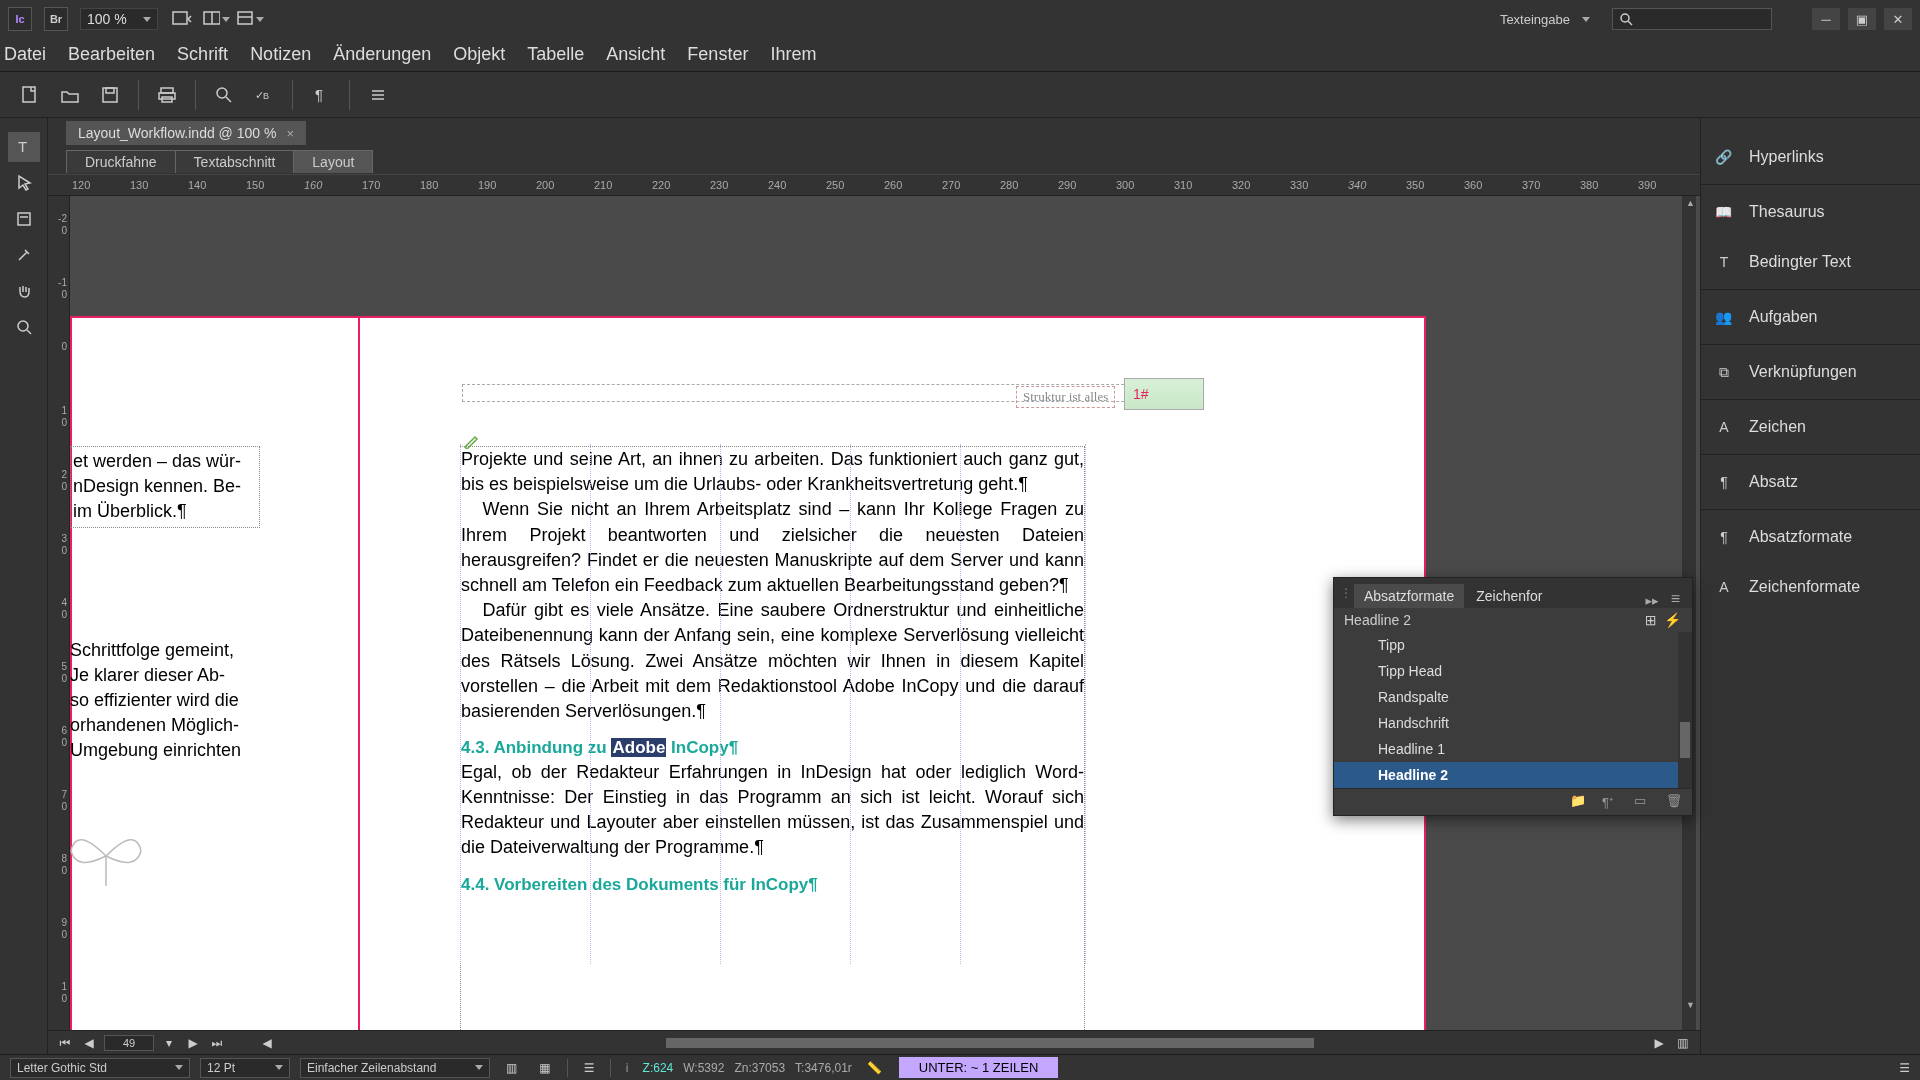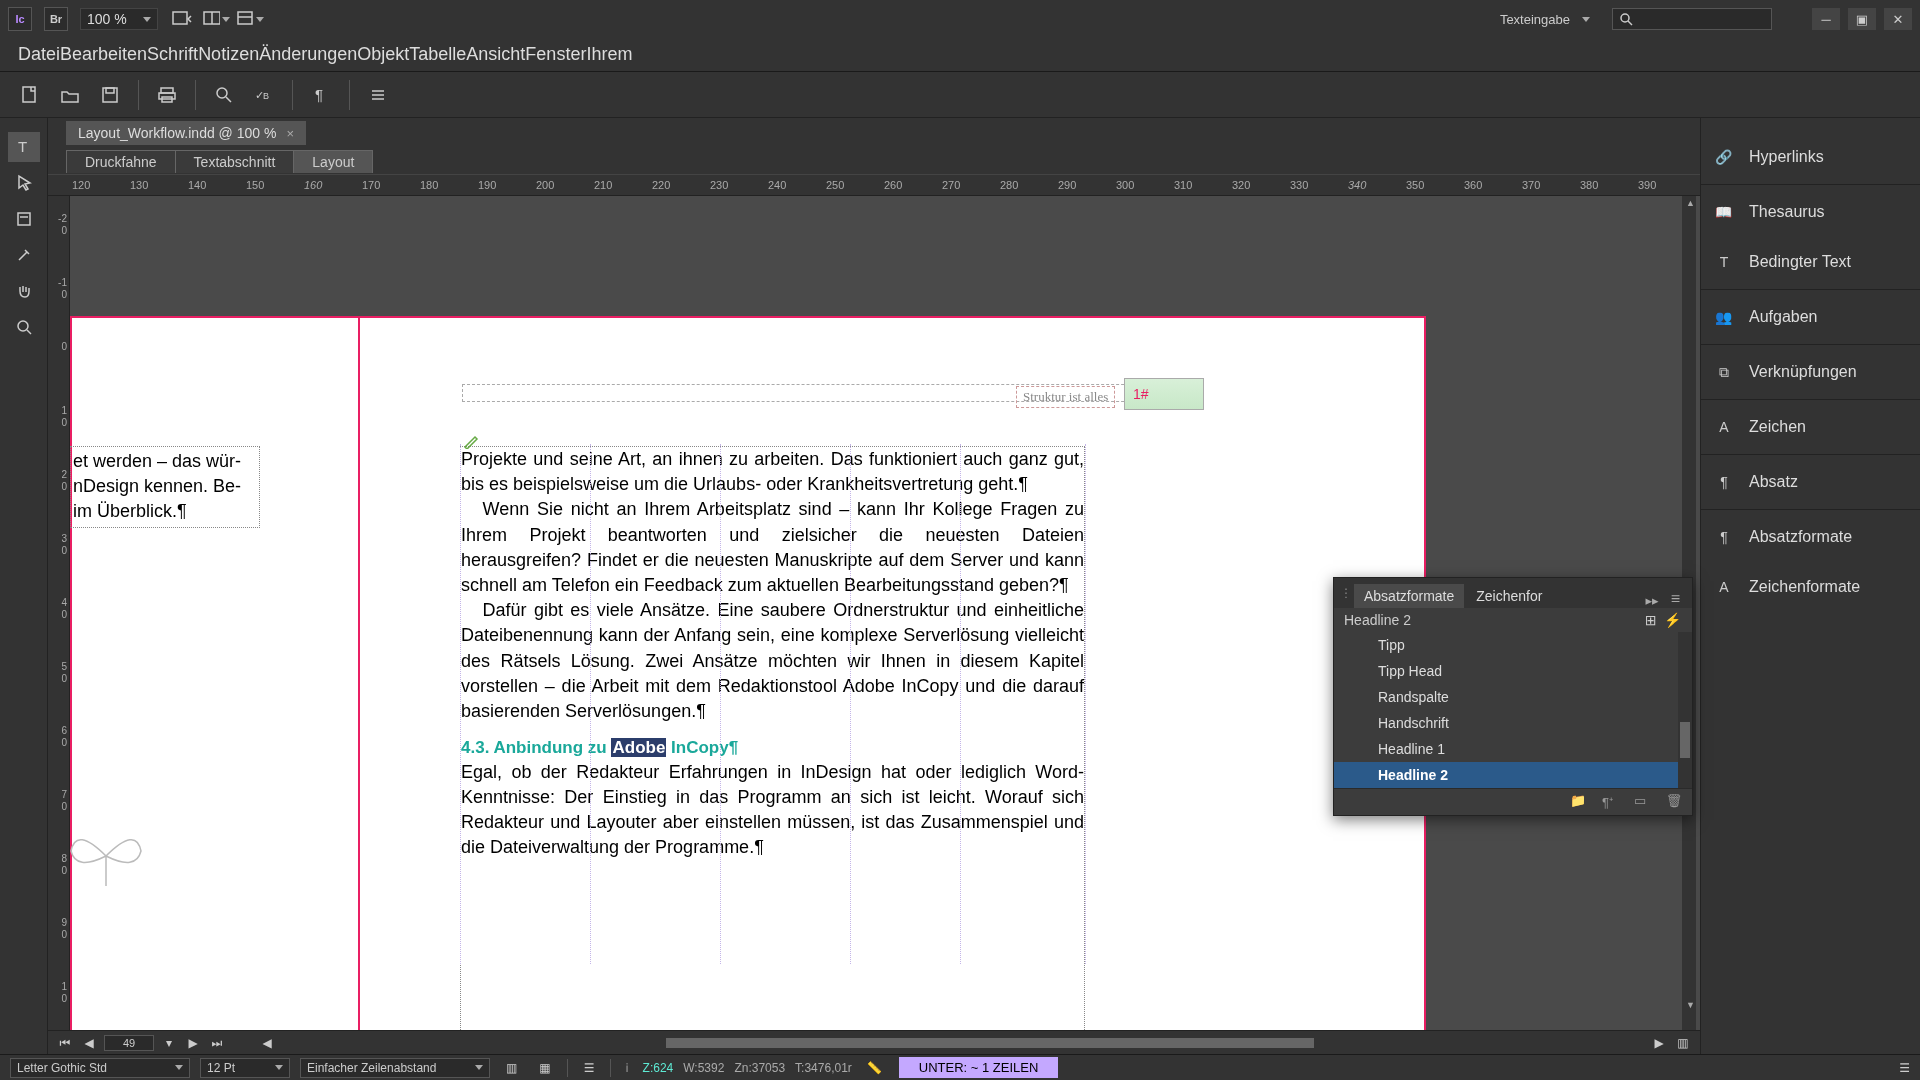--- a/index.html
+++ b/index.html
@@ -14,21 +14,21 @@
 .dropdown-arrow { width: 0; height: 0; border-left: 4px solid transparent; border-right: 4px solid transparent; border-top: 5px solid #aaa; }
 .tb-icon { width: 28px; height: 28px; display: flex; align-items: center; justify-content: center; margin-right: 6px; }
 .tb-spacer { flex: 1; }
 .mode-combo { display: flex; align-items: center; padding: 4px 8px; margin-right: 14px; }
 .mode-combo span { font-size: 13px; margin-right: 12px; }
 .search-box { width: 160px; height: 22px; background: #2a2a2a; border: 1px solid #555; display: flex; align-items: center; padding: 0 6px; margin-right: 40px; }
 .window-controls { display: flex; gap: 8px; }
 .win-btn { width: 28px; height: 22px; background: #444; display: flex; align-items: center; justify-content: center; font-size: 13px; }
 
 
-.menu-bar { background: #333; height: 34px; display: flex; align-items: flex-end; padding: 0 18px 6px; border-bottom: 1px solid #1a1a1a; }
+.menu-bar { background: #333; height: 34px; display: flex; align-items: flex-end; padding: 0 4px 6px; gap: 22px; border-bottom: 1px solid #1a1a1a; }
 .menu-bar span { font-size: 18px; color: #ddd; cursor: default; }
 
 
 .toolbar2 { background: #333; height: 46px; display: flex; align-items: center; padding: 0 10px; gap: 0; border-bottom: 1px solid #222; }
 .tb2-btn { width: 40px; height: 36px; display: flex; align-items: center; justify-content: center; }
 .tb2-divider { width: 1px; height: 30px; background: #555; margin: 0 8px; }
 
 
 .main-area { display: flex; height: calc(1080px - 38px - 34px - 46px - 26px); }
 .left-tools { width: 48px; background: #333; display: flex; flex-direction: column; padding: 14px 0; gap: 6px; align-items: center; border-right: 1px solid #222; }
@@ -338,36 +338,42 @@
             <span>1#</span>
           </div>
 
         <div class="text-frame left-frame">
           <div style="border:1px dotted #888; padding:2px;">
             <div style="white-space:pre-line;">et werden – das wür-
 nDesign kennen. Be-
 im Überblick.¶</div>
           </div>
           <div style="height:110px;"></div>
+          <div style="white-space:pre-line;">Schrittfolge gemeint,
+Je klarer dieser Ab-
+so effizienter wird die
+orhandenen Möglich-
+Umgebung einrichten</div>
           <svg width="80" height="80" style="position:absolute;left:-4px;top:370px;stroke:#bbb;">
             <path d="M40 40 Q10 10 5 35 Q10 55 40 40 Q70 10 75 35 Q70 55 40 40 M40 40 L40 70"></path>
           </svg>
         </div>
 
         <div class="text-frame main-frame" style="border:1px dotted #888;">
           <svg width="16" height="16" style="position:absolute;left:2px;top:-14px;stroke:#6a4;">
               <path d="M2 14 L12 4 L14 6 L4 16 Z"></path>
             </svg>
           <p>Projekte und seine Art, an ihnen zu arbeiten. Das funktioniert auch ganz gut, bis es beispielsweise um die Urlaubs- oder Krankheitsvertretung geht.¶</p>
           <p style="text-indent:1.2em;">Wenn Sie nicht an Ihrem Arbeitsplatz sind – kann Ihr Kollege Fragen zu Ihrem Projekt beantworten und zielsicher die neuesten Dateien herausgreifen? Findet er die neuesten Manuskripte auf dem Server und kann schnell am Telefon ein Feedback zum aktuellen Bearbeitungsstand  geben?¶</p>
           <p style="text-indent:1.2em;">Dafür gibt es viele Ansätze. Eine saubere Ordnerstruktur und einheitliche Dateibenennung kann der Anfang sein, eine komplexe Serverlösung vielleicht des Rätsels Lösung. Zwei Ansätze möchten wir Ihnen in diesem Kapitel vorstellen – die Arbeit mit dem Redaktionstool Adobe InCopy und die darauf basierenden Serverlösungen.¶</p>
           <p class="heading-43">
             <span>4.3.  Anbindung zu </span><span class="adobe-sel">Adobe</span><span> InCopy¶</span>
           </p>
           <p>Egal, ob der Redakteur Erfahrungen in InDesign hat oder lediglich Word-Kenntnisse: Der Einstieg in das Programm an sich ist leicht. Worauf sich Redakteur und Layouter aber einstellen müssen, ist das Zusammenspiel und die Dateiverwaltung der Programme.¶</p>
+          <p class="heading-43">4.4.  Vorbereiten des Dokuments für InCopy¶</p>
         </div>
 
         <div style="position:absolute;left:390px;top:248px;width:626px;height:520px;pointer-events:none;">
           <div style="position:absolute;left:0;top:0;width:100%;height:100%;border-left:1px dotted #c4b5e8;border-right:1px dotted #c4b5e8;"></div>
           <div style="position:absolute;left:130px;top:0;width:1px;height:100%;border-left:1px dotted #c4b5e8;"></div>
           <div style="position:absolute;left:260px;top:0;width:1px;height:100%;border-left:1px dotted #c4b5e8;"></div>
           <div style="position:absolute;left:390px;top:0;width:1px;height:100%;border-left:1px dotted #c4b5e8;"></div>
           <div style="position:absolute;left:500px;top:0;width:1px;height:100%;border-left:1px dotted #c4b5e8;"></div>
         </div>
 

